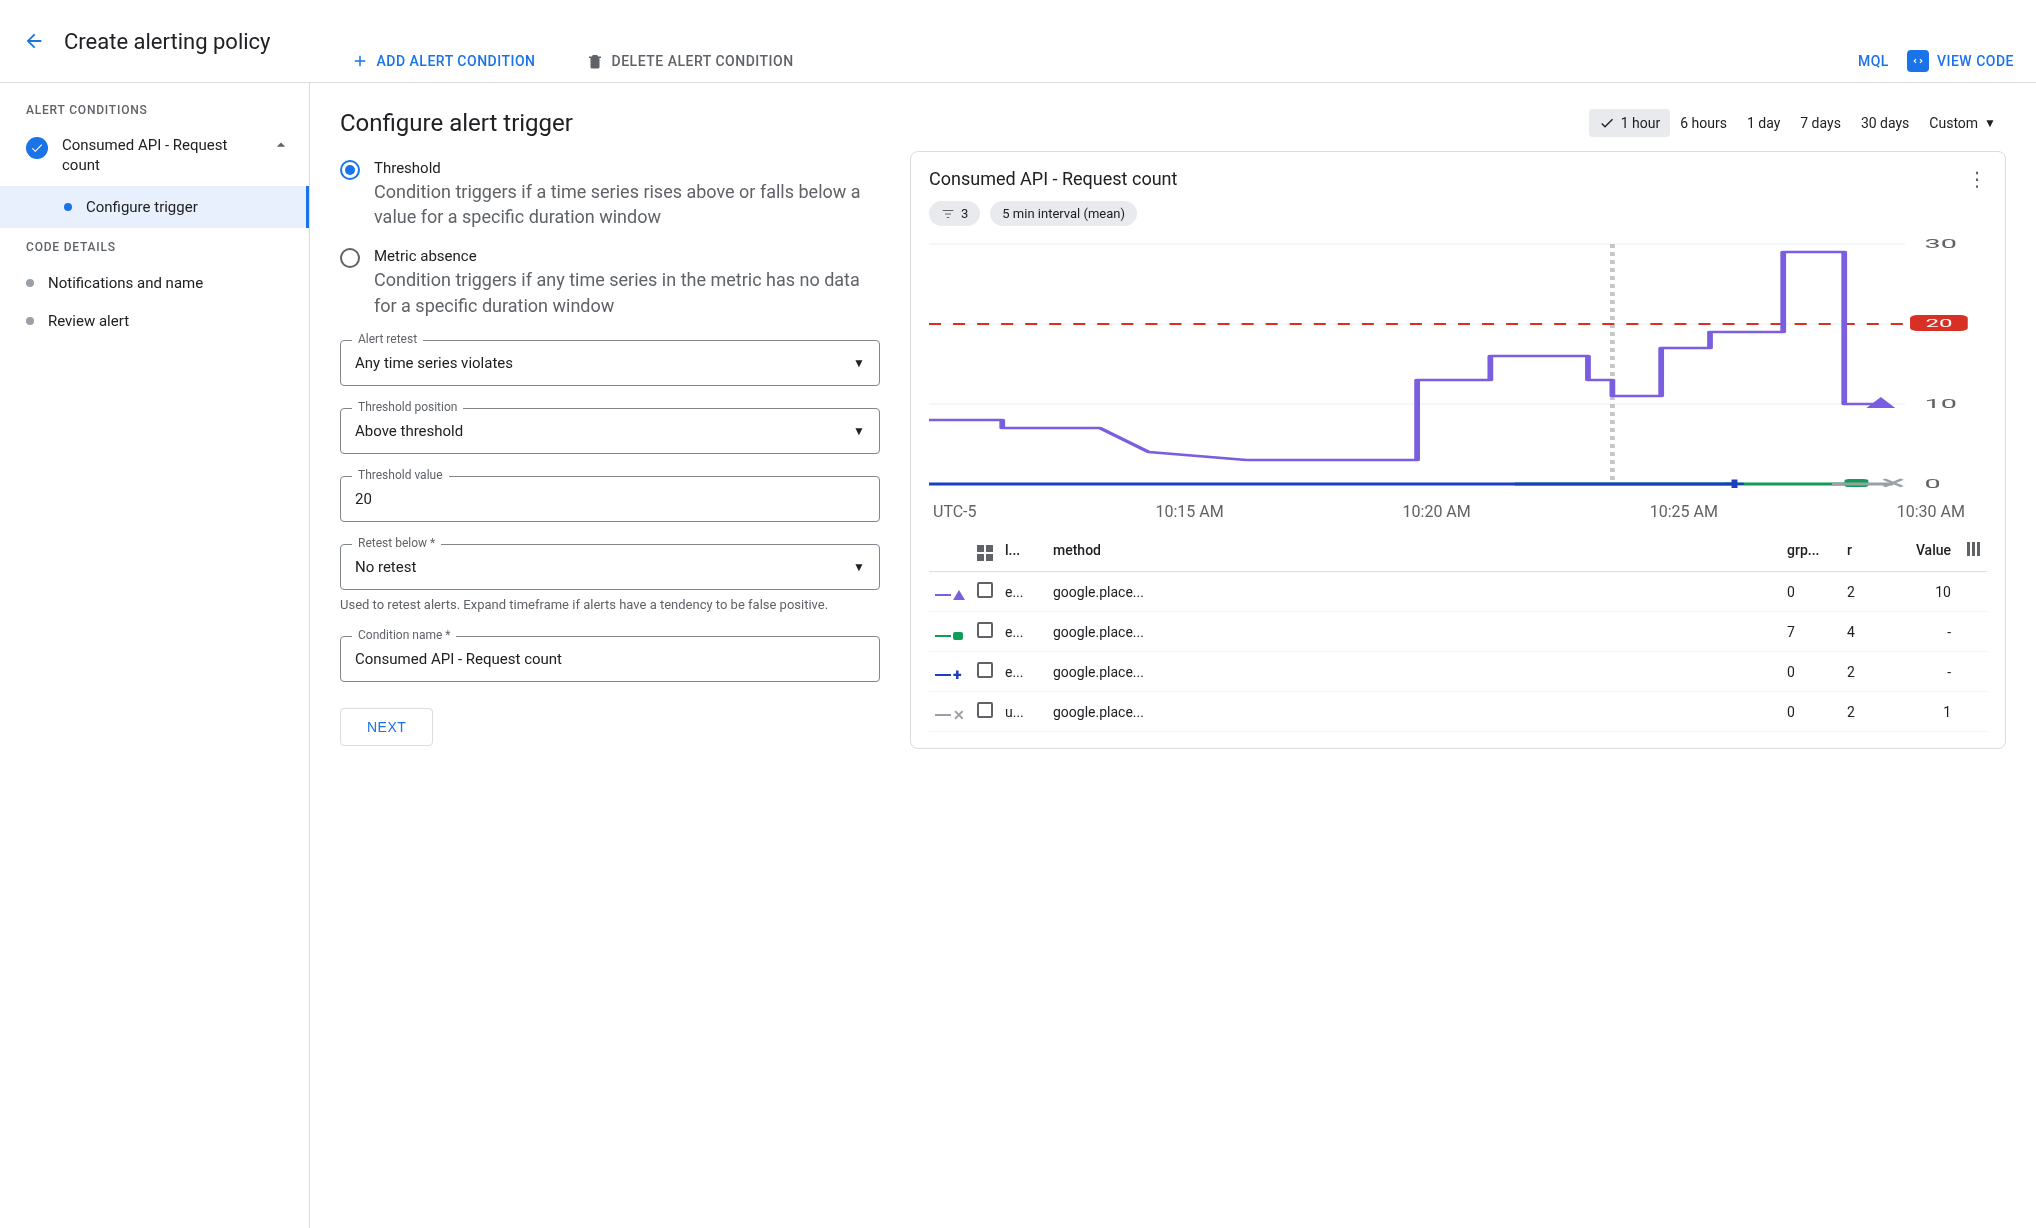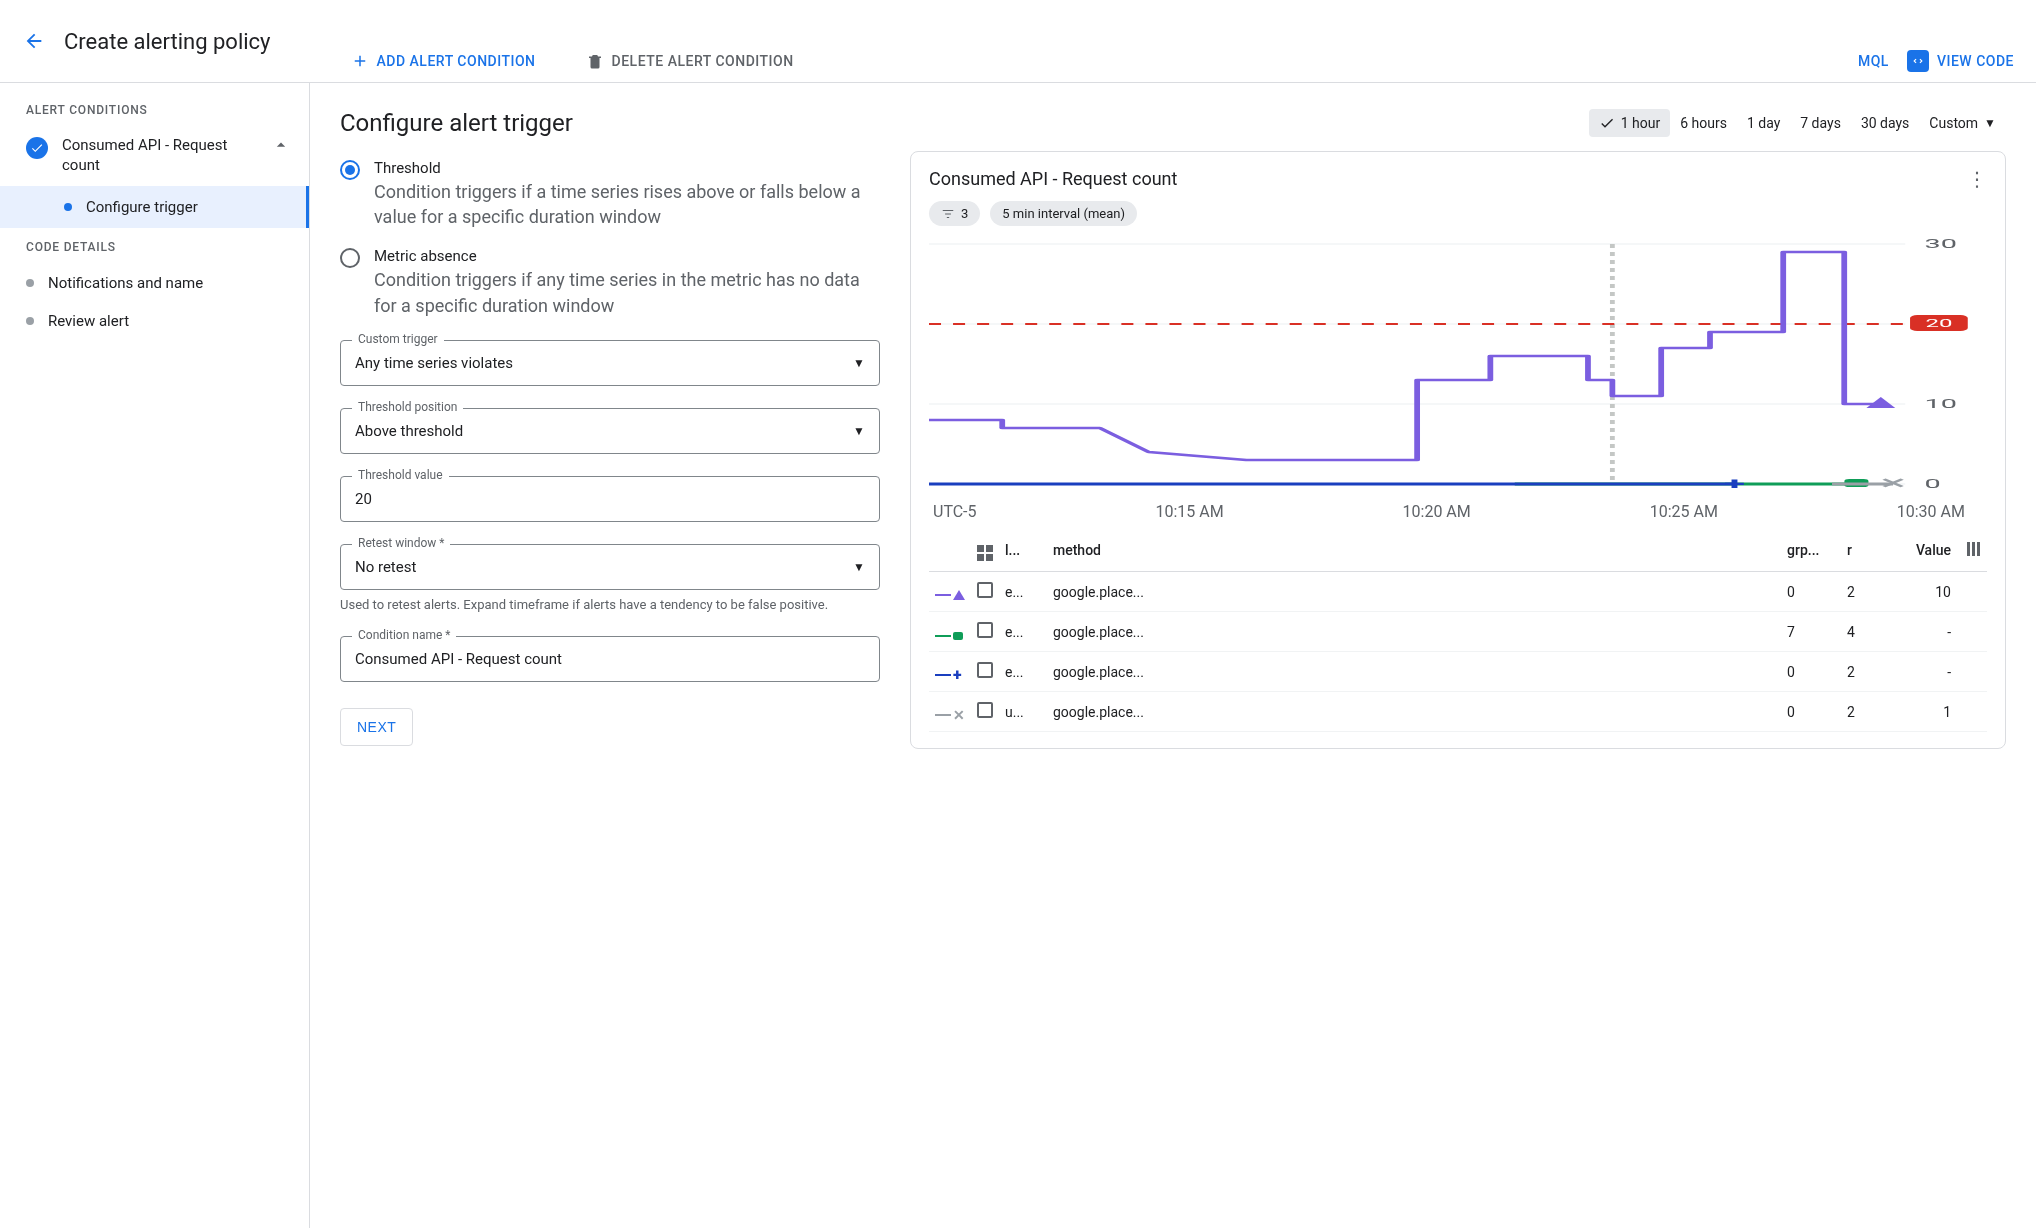--- a/index.html
+++ b/index.html
@@ -60,21 +60,21 @@
   .radio.sel::after{content:"";width:10px;height:10px;background:var(--g-blue);border-radius:50%;}
   .radio-opt .title{font-size:15px;margin-bottom:2px;}
   .radio-opt .desc{font-size:18px;color:var(--g-text-sec);line-height:1.4;}
   
   .field{position:relative;margin-top:22px;}
   .field .float-label{position:absolute;top:-8px;left:12px;background:#fff;padding:0 6px;font-size:12px;color:var(--g-text-sec);}
   .field .box{border:1px solid #80868b;border-radius:4px;padding:12px 14px;font-size:15px;display:flex;align-items:center;justify-content:space-between;min-height:46px;cursor:pointer;}
   .field input.box{width:100%;outline:none;font-family:inherit;color:var(--g-text);}
   .field .helper{font-size:13px;color:var(--g-text-sec);margin-top:6px;line-height:1.4;}
   .caret{font-size:12px;color:var(--g-text);}
-  .next-btn{margin-top:26px;border:1px solid var(--g-border);background:#fff;color:var(--g-blue);font-weight:500;letter-spacing:.5px;font-size:14px;padding:10px 16px;border-radius:4px;cursor:pointer;}
+  .next-btn{margin-top:26px;border:1px solid var(--g-border);background:#fff;color:var(--g-blue);font-weight:500;letter-spacing:.5px;font-size:14px;padding:10px 26px;border-radius:4px;cursor:pointer;}
   
   .range-row{display:flex;align-items:center;gap:0;margin-bottom:14px;justify-content:flex-end;flex-wrap:wrap;}
   .range-btn{font-size:14px;color:var(--g-text);cursor:pointer;display:flex;align-items:center;gap:6px;padding:6px 10px;border-radius:4px;}
   .range-btn.selected{background:#e8eaed;}
   
   .card{border:1px solid var(--g-border);border-radius:8px;padding:16px 18px;}
   .card-header{display:flex;align-items:center;justify-content:space-between;margin-bottom:12px;}
   .card-title{font-size:18px;font-weight:400;}
   .chips{display:flex;align-items:center;gap:10px;margin-bottom:12px;}
   .chip{background:#e8eaed;border-radius:16px;padding:5px 12px;font-size:13px;color:var(--g-text);display:flex;align-items:center;gap:6px;}
@@ -184,42 +184,42 @@
       </div>
       <div class="radio-opt">
         <span class="radio"></span>
         <div>
           <div class="title">Metric absence</div>
           <div class="desc">Condition triggers if any time series in the metric has no data for a specific duration window</div>
         </div>
       </div>
 
       <div class="field">
-        <span class="float-label">Custom trigger</span>
+        <span class="float-label">Alert retest</span>
         <div class="box">
           <span>Any time series violates</span>
           <span class="caret">▼</span>
         </div>
       </div>
 
       <div class="field">
         <span class="float-label">Threshold position</span>
         <div class="box">
           <span>Above threshold</span>
           <span class="caret">▼</span>
         </div>
       </div>
 
       <div class="field">
         <span class="float-label">Threshold value</span>
         <input class="box" value="20" style="">
       </div>
 
       <div class="field">
-        <span class="float-label">Retest window *</span>
+        <span class="float-label">Retest below *</span>
         <div class="box">
           <span>No retest</span>
           <span class="caret">▼</span>
         </div>
         <div class="helper">Used to retest alerts. Expand timeframe if alerts have a tendency to be false positive.</div>
       </div>
 
       <div class="field">
         <span class="float-label">Condition name *</span>
         <input class="box" value="Consumed API - Request count" style="">

